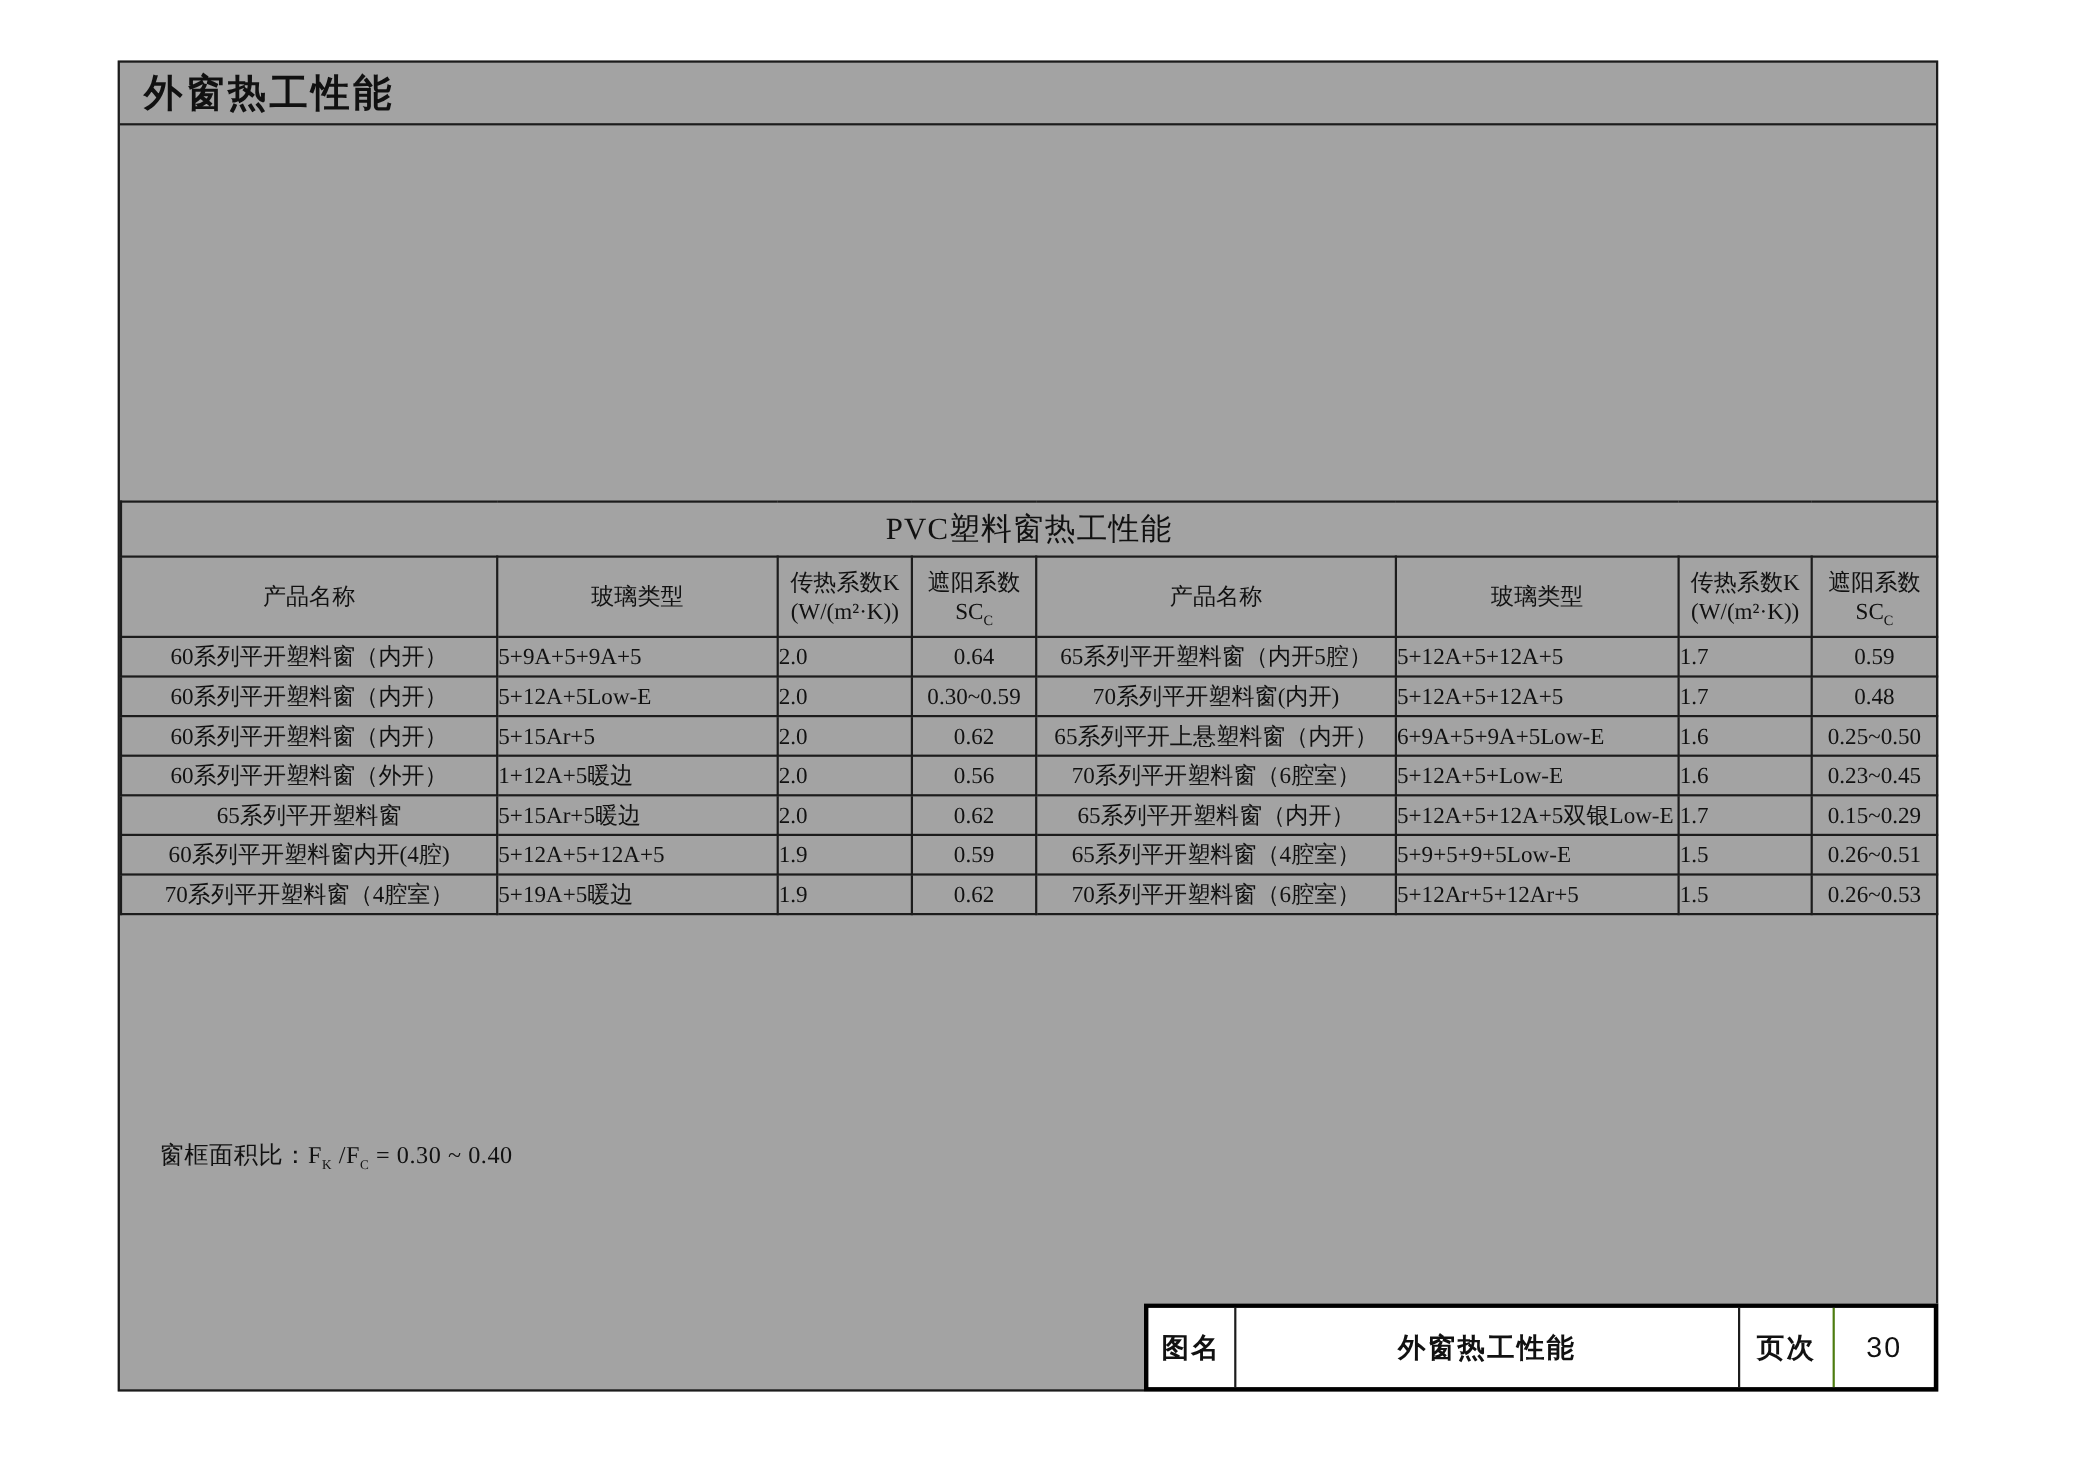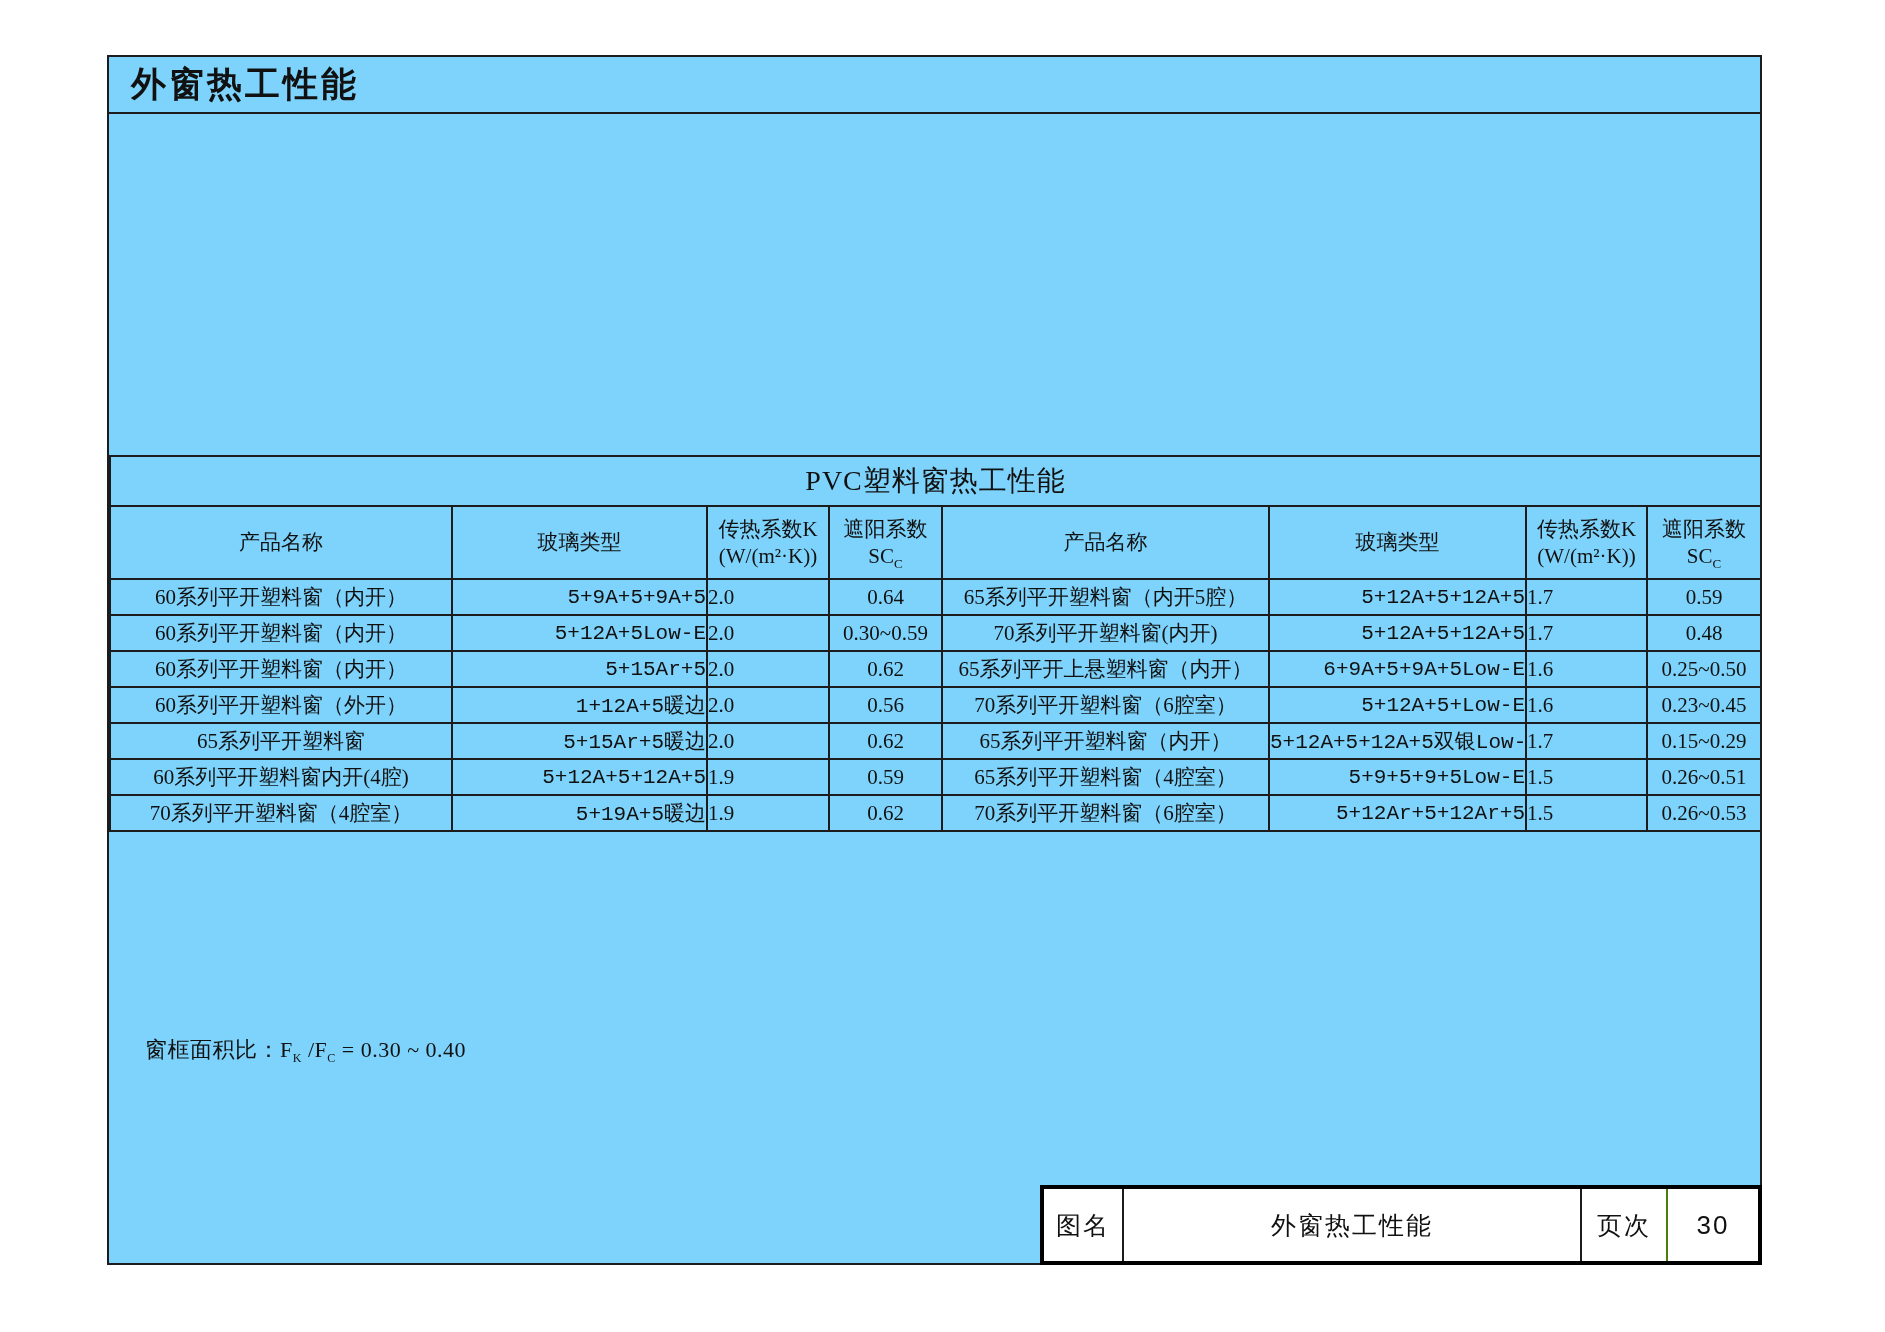--- a/index.html
+++ b/index.html
@@ -3,21 +3,21 @@
 <meta charset="utf-8">
 <style>
   html,body{margin:0;padding:0;}
   body{
     width:1885px;height:1332px;background:#ffffff;position:relative;
     font-family:"Liberation Serif","DejaVu Serif",serif;color:#111;
     -webkit-font-smoothing:antialiased;
   }
   .frame{
     position:absolute;left:107px;top:55px;width:1651px;height:1206px;
-    border:2px solid #1c1c1c;box-sizing:content-box;background:#7dd3fc;
+    border:2px solid #1c1c1c;box-sizing:content-box;background:#a3a3a3;
   }
   .title-bar{
     height:55px;border-bottom:2px solid #1c1c1c;display:flex;align-items:center;
     padding-left:22px;
   }
   .title-bar .doc-title{
     font-family:"Liberation Sans","DejaVu Sans",sans-serif;
     font-weight:bold;font-size:35px;letter-spacing:3px;
   }
   .notes{
@@ -30,36 +30,36 @@
     border-collapse:collapse;table-layout:fixed;
   }
   table.perf td{
     border:2px solid #1c1c1c;font-size:21px;padding:0;
     overflow:hidden;white-space:nowrap;
   }
   tr.t-title td{height:48px;text-align:center;font-size:28px;letter-spacing:1px;}
   tr.t-head td{height:71px;text-align:center;line-height:27px;font-size:21px;}
   tr.t-row td{height:34px;}
   td.col-product{text-align:center;}
-  td.col-glass{text-align:right;padding-left:4px;font-family:Liberation Mono, monospace;}
+  td.col-glass{text-align:left;padding-left:4px;}
   td.col-k{text-align:left;padding-left:14px;}
   td.col-sc{text-align:center;}
   sub{font-size:13px;line-height:0;}
   .footer-note{
     position:absolute;left:36px;top:978px;font-size:22px;letter-spacing:0.5px;
   }
   .footer-note sub{font-size:12px;}
   .title-block{
     position:absolute;right:-2px;bottom:-2px;width:722px;height:80px;
     display:flex;box-sizing:border-box;border:4px solid #000;background:#fff;
     font-family:"Liberation Sans","DejaVu Sans",sans-serif;
   }
   .tb-cell{
     display:flex;align-items:center;justify-content:center;box-sizing:border-box;
-    font-size:25px;font-weight:normal;letter-spacing:2px;
+    font-size:25px;font-weight:bold;letter-spacing:2px;
   }
   .tb-label-name{width:80px;border-right:2px solid #1c1c1c;}
   .tb-drawing-name{flex:1;}
   .tb-label-page{width:86px;border-left:2px solid #1c1c1c;}
   .tb-page-num{width:92px;border-left:2px solid #4d7c0f;font-weight:normal;font-size:26px;}
 </style>
 </head>
 <body>
 
 <div class="frame">

